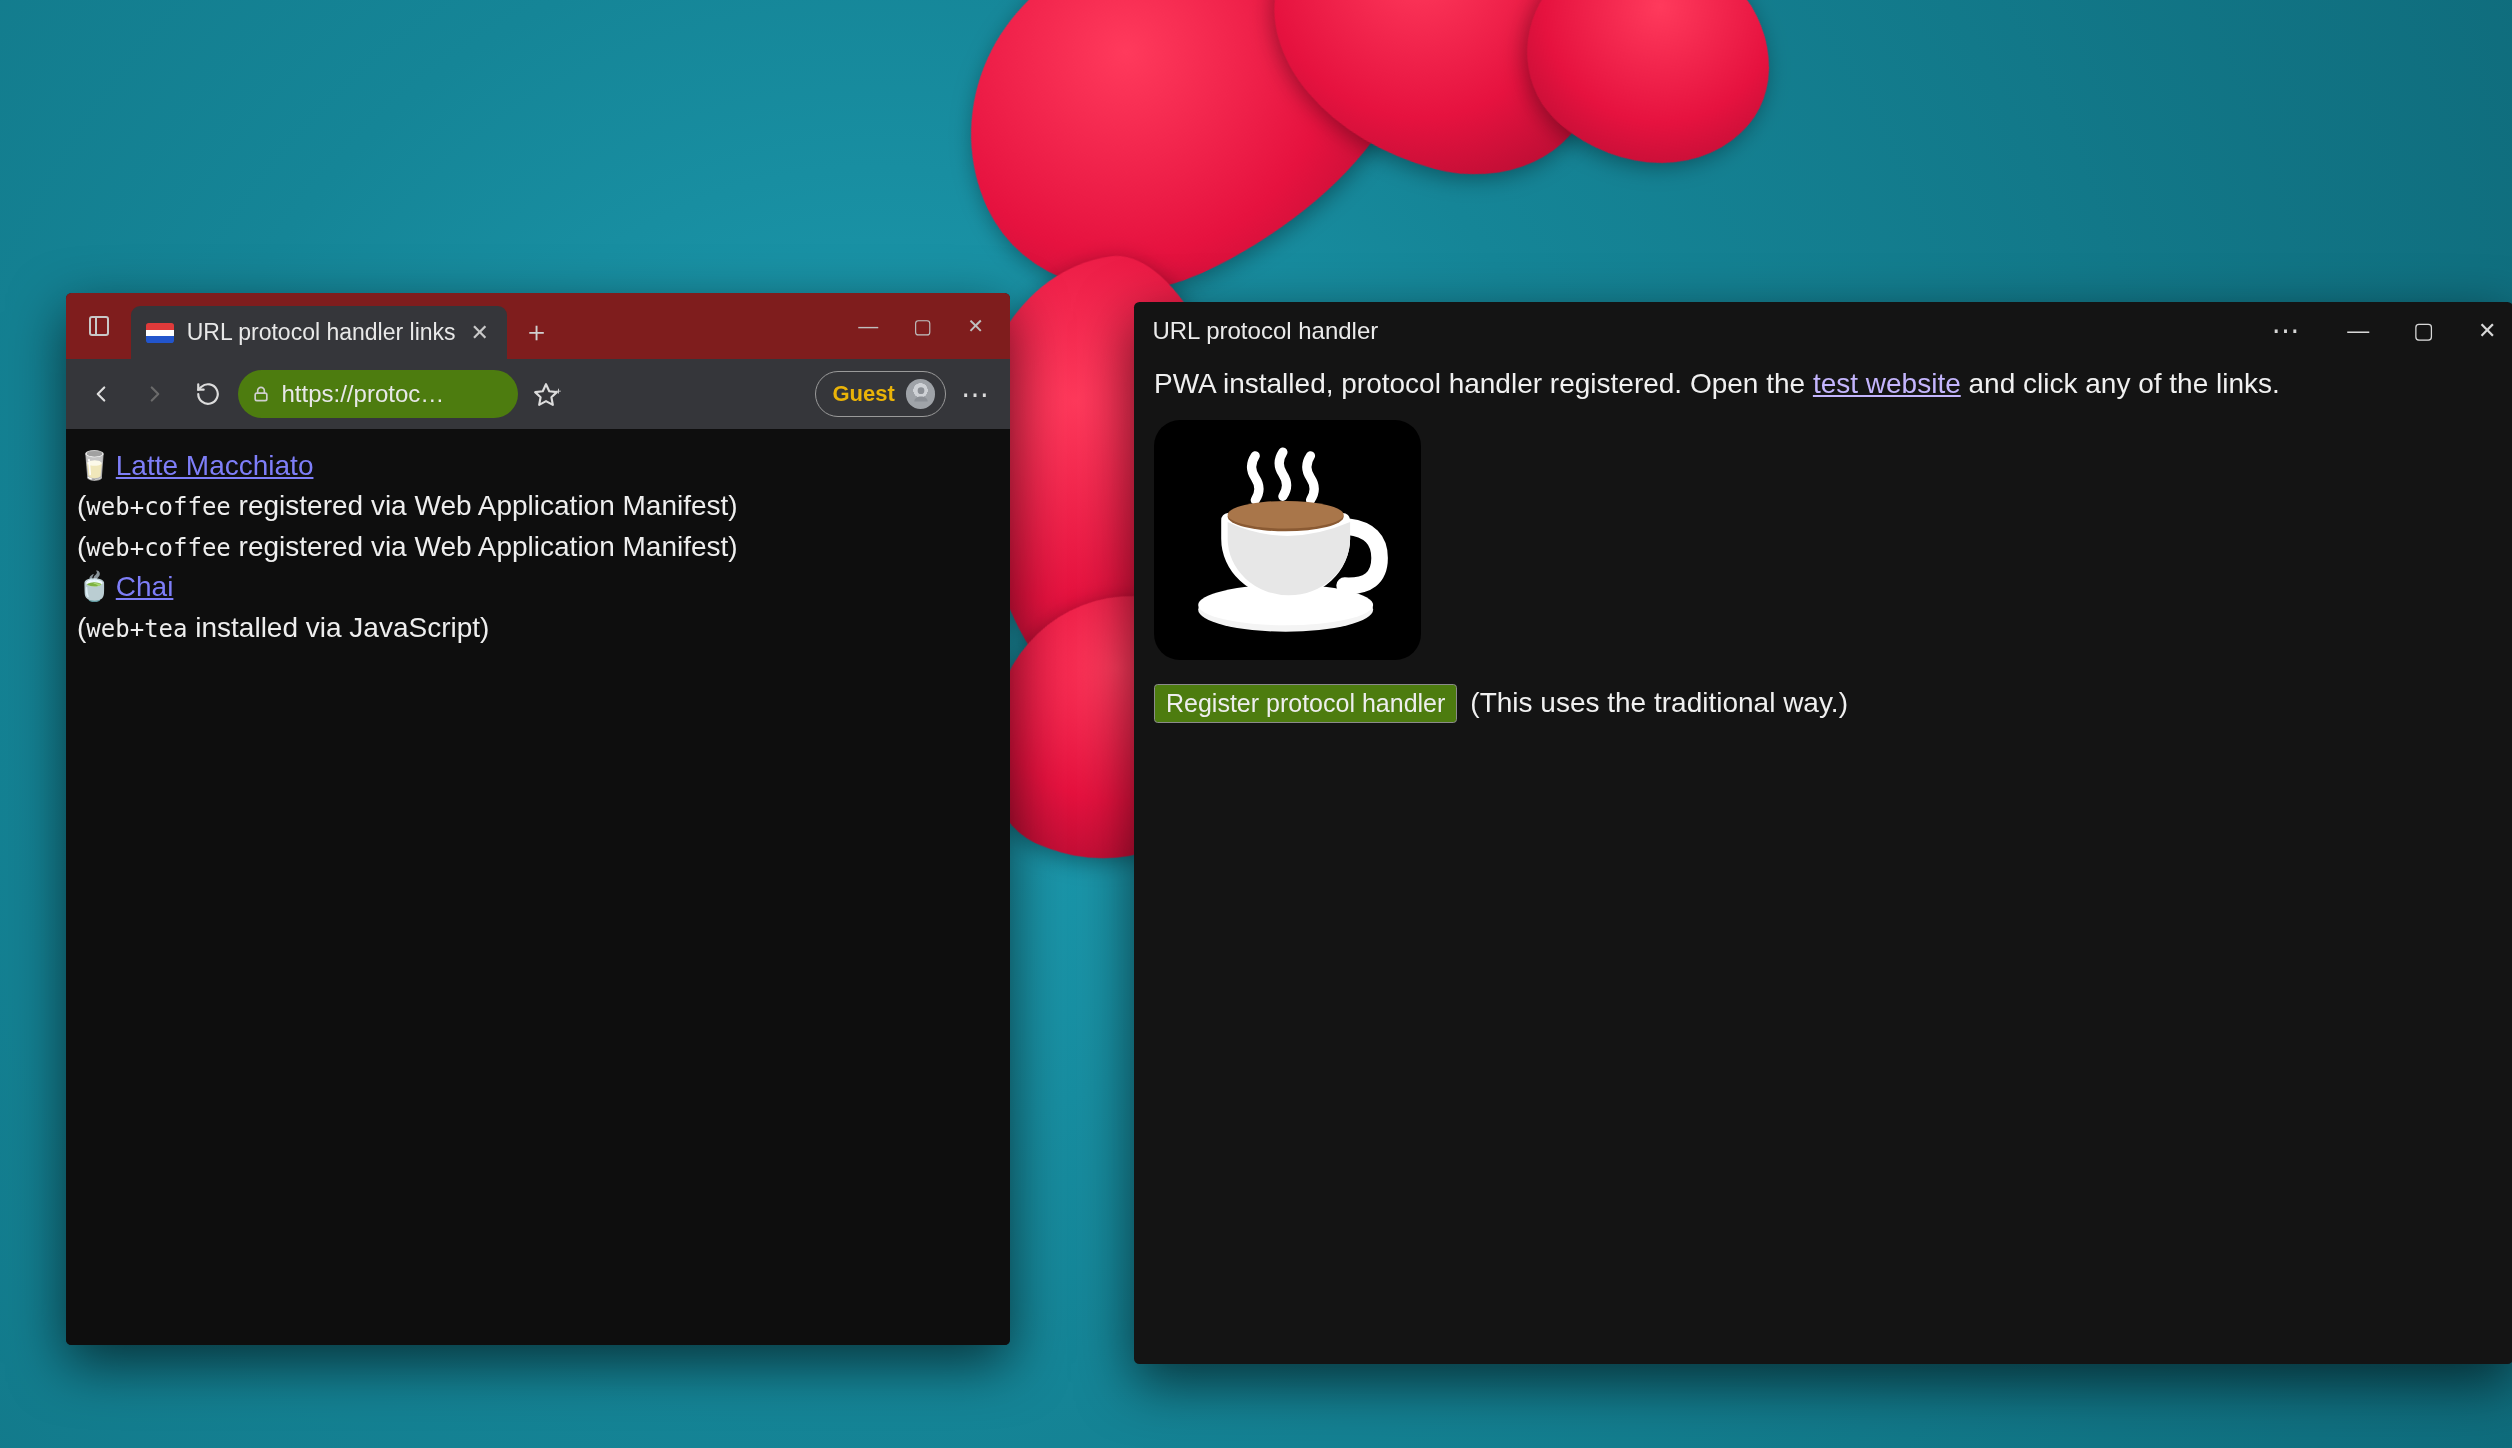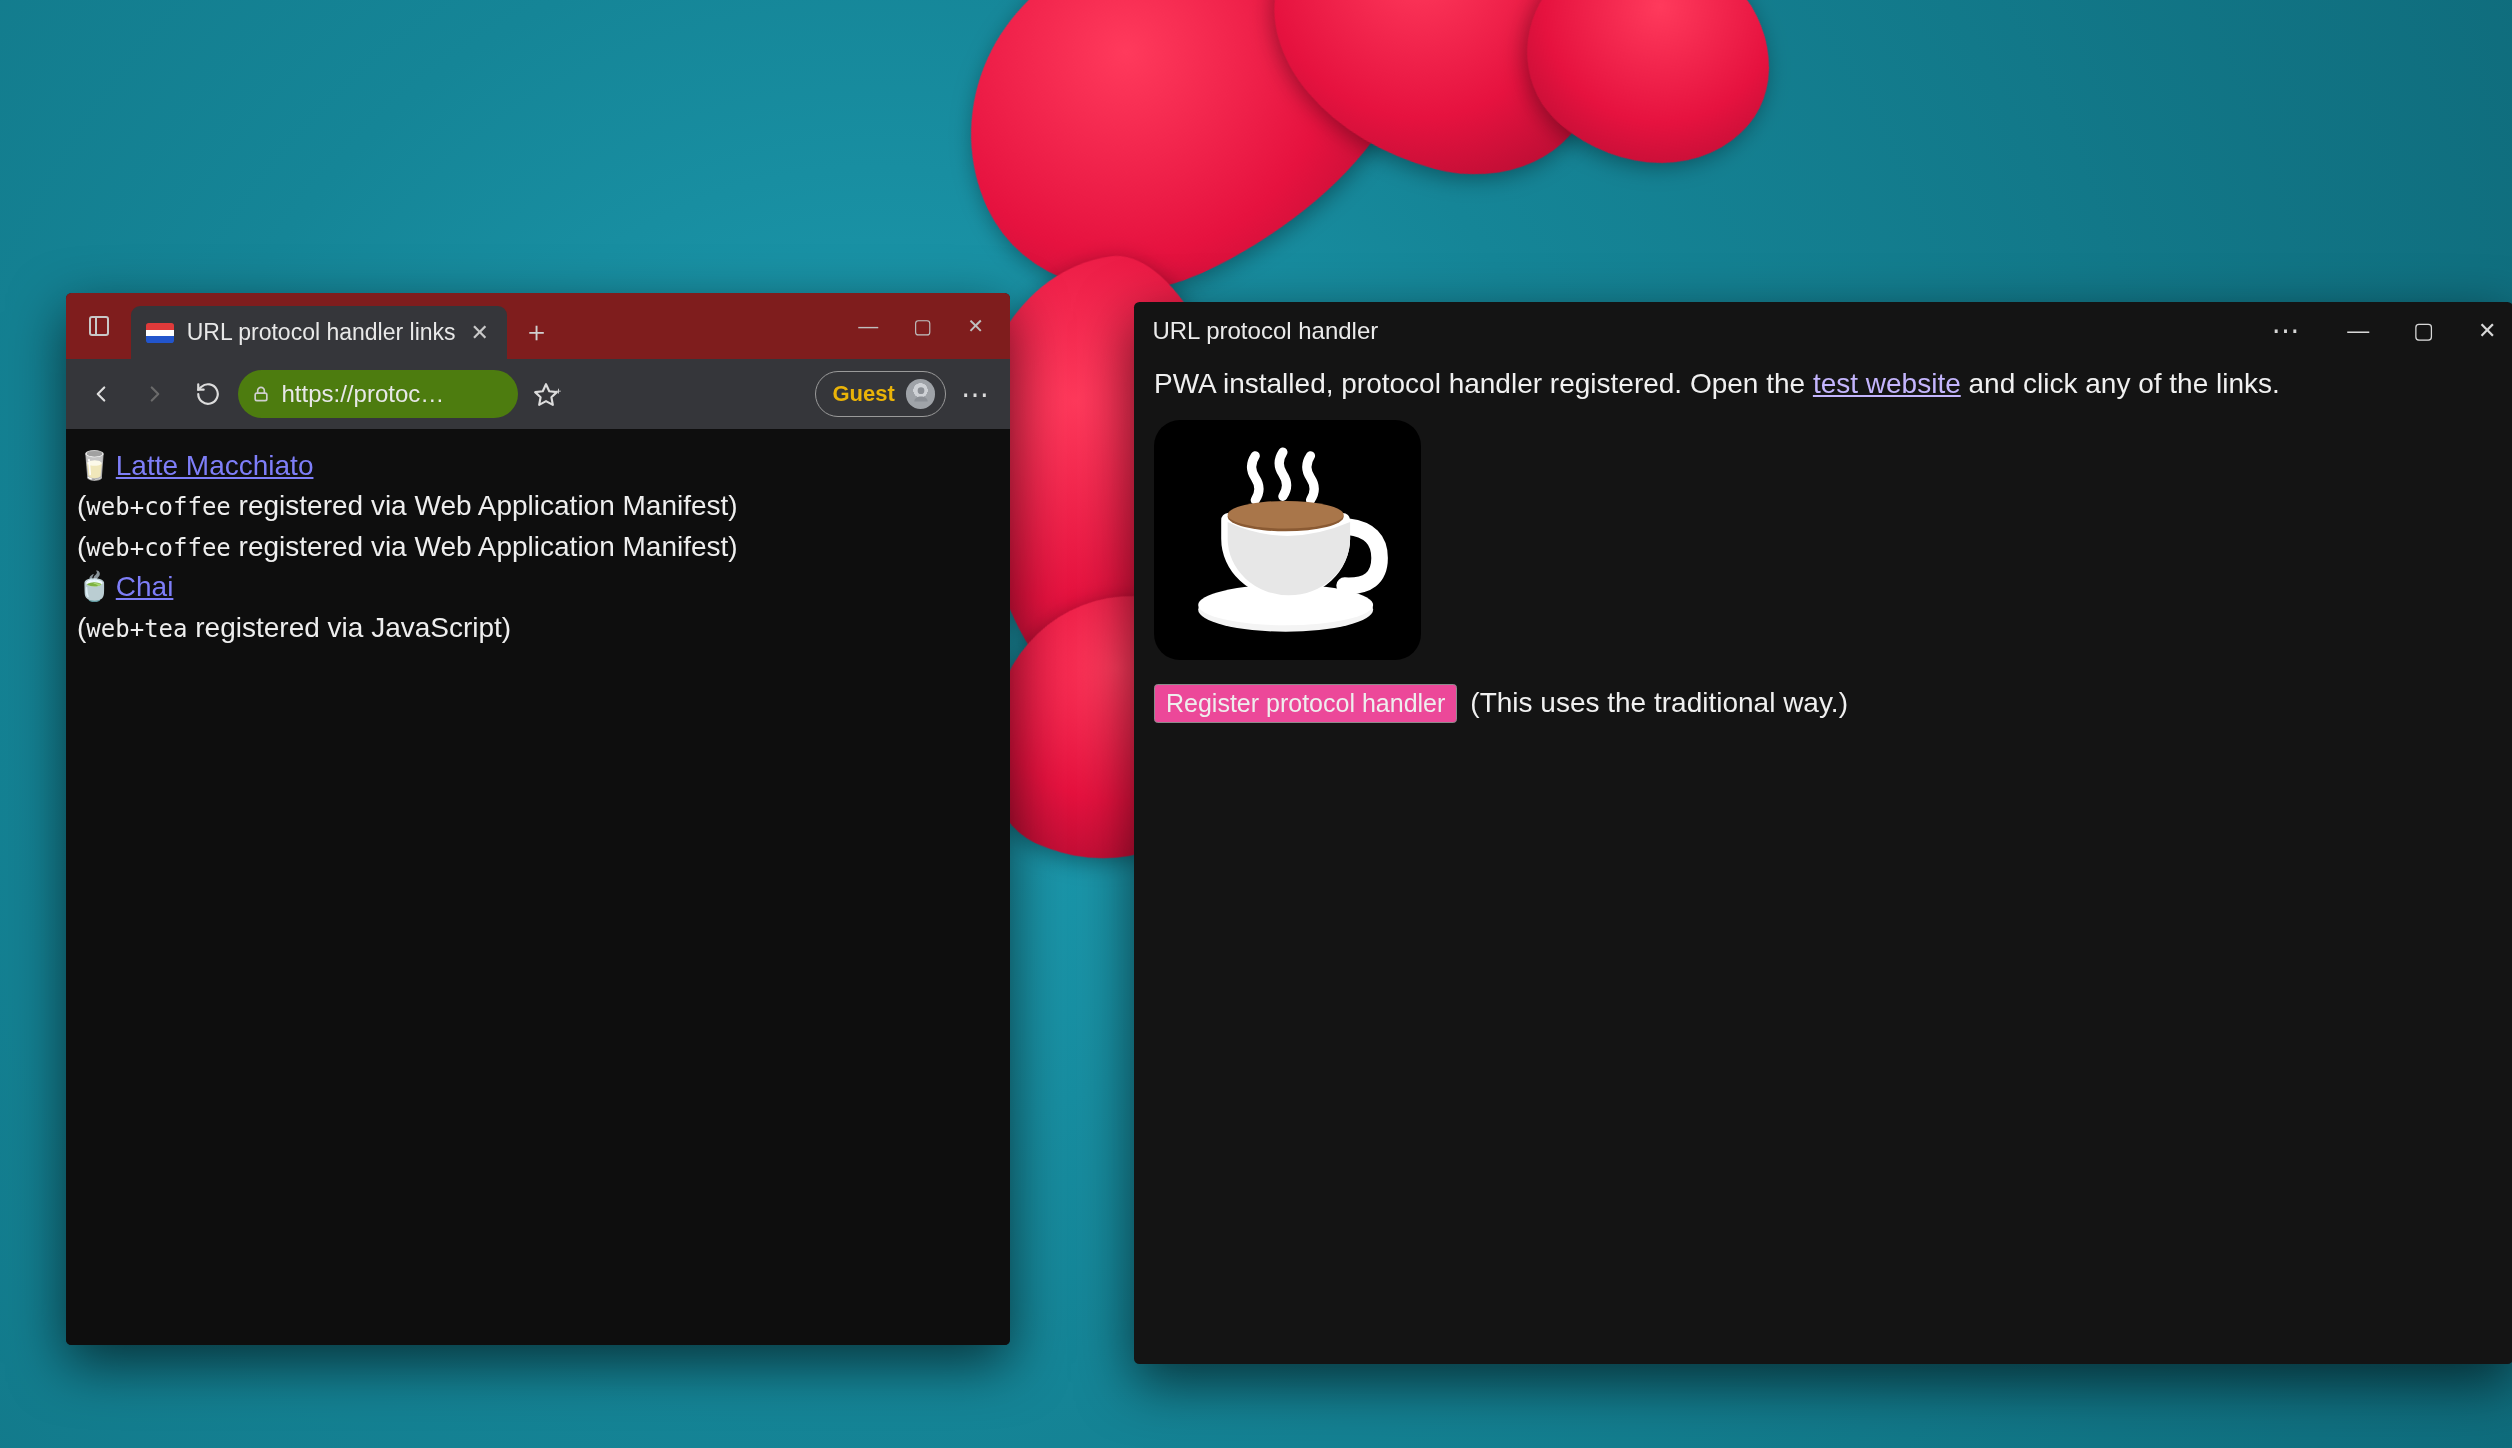--- a/index.html
+++ b/index.html
@@ -182,21 +182,21 @@
     display:flex;align-items:center;justify-content:center;
   }
   .row2{
     margin-top:24px;
     display:flex;align-items:center;gap:13px;font-size:28px;
   }
   .native-btn{
     font:inherit;
     font-size:25px;
     padding:3.7px 11px;
-    background:#ec4899;
+    background:#4d7c0f;
     color:#eee;
     border:0.9px solid #8b8b8b;
     border-radius:3.7px;
   }
 
   svg{display:block;}
 </style>
 </head>
 <body>
 
@@ -288,21 +288,21 @@
 
     <div class="sub">
       (<span class="mono">web+coffee</span><span> registered via Web Application Manifest)</span>
     </div>
 
     <div>
       <span class="emoji">🍵</span>
       <a href="#">Chai</a>
     </div>
     <div class="sub">
-      (<span class="mono">web+tea</span><span> registered via JavaScript)</span>
+      (<span class="mono">web+tea</span><span> installed via JavaScript)</span>
     </div>
   </div>
 </div>
 
 <div class="window pwa">
   <div class="pwa-titlebar">
     <span class="title">URL protocol handler</span>
     <span class="grow"></span>
     <div class="pwa-win-controls">
       <span class="more">⋯</span>

